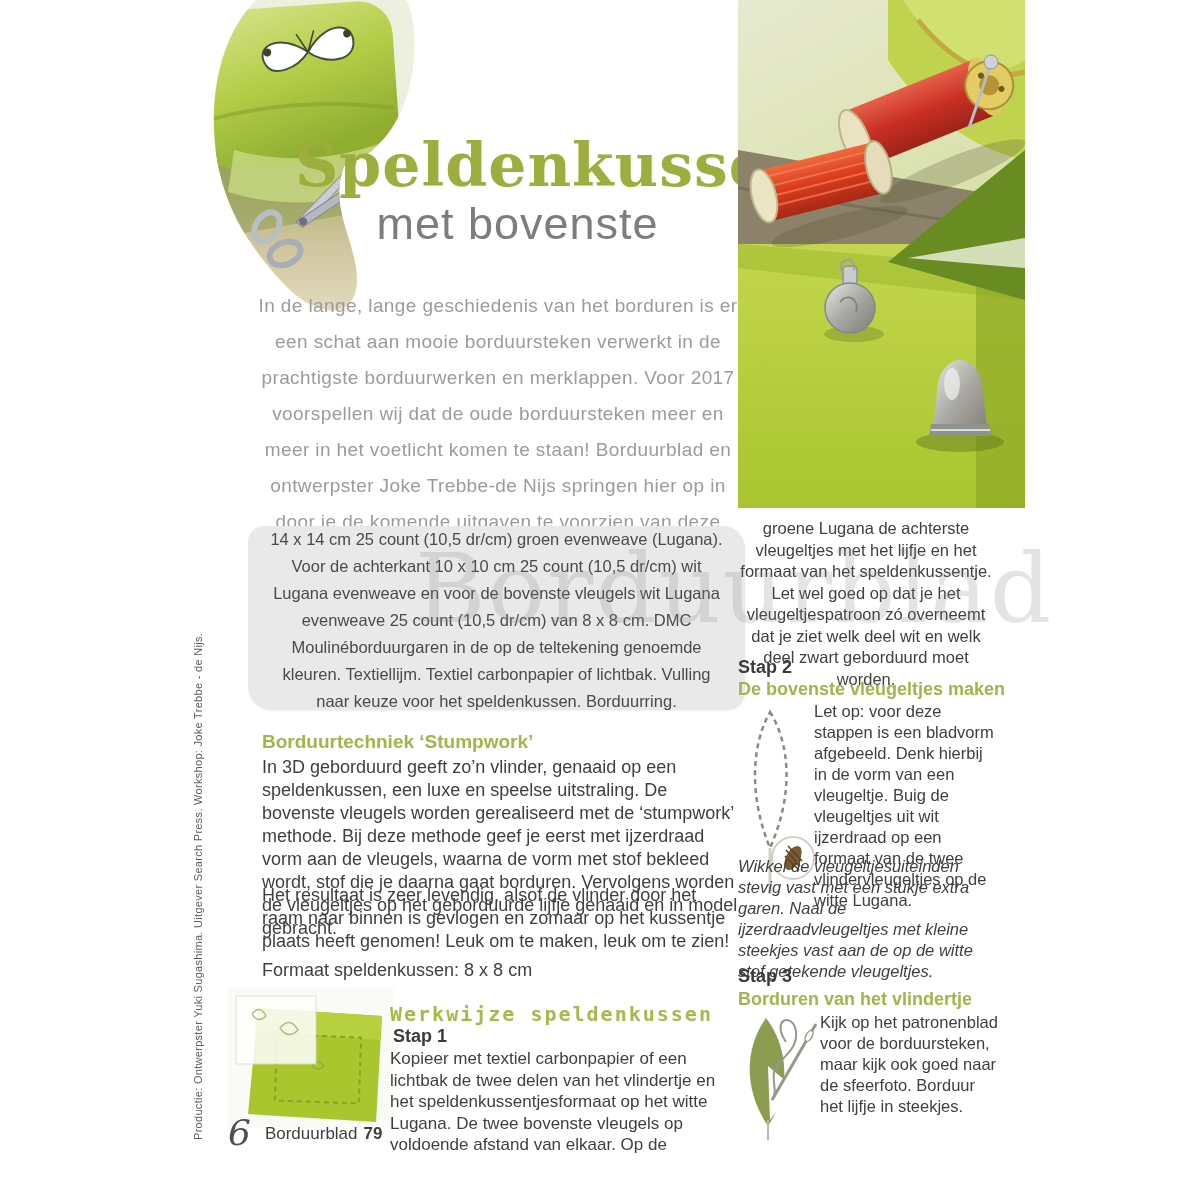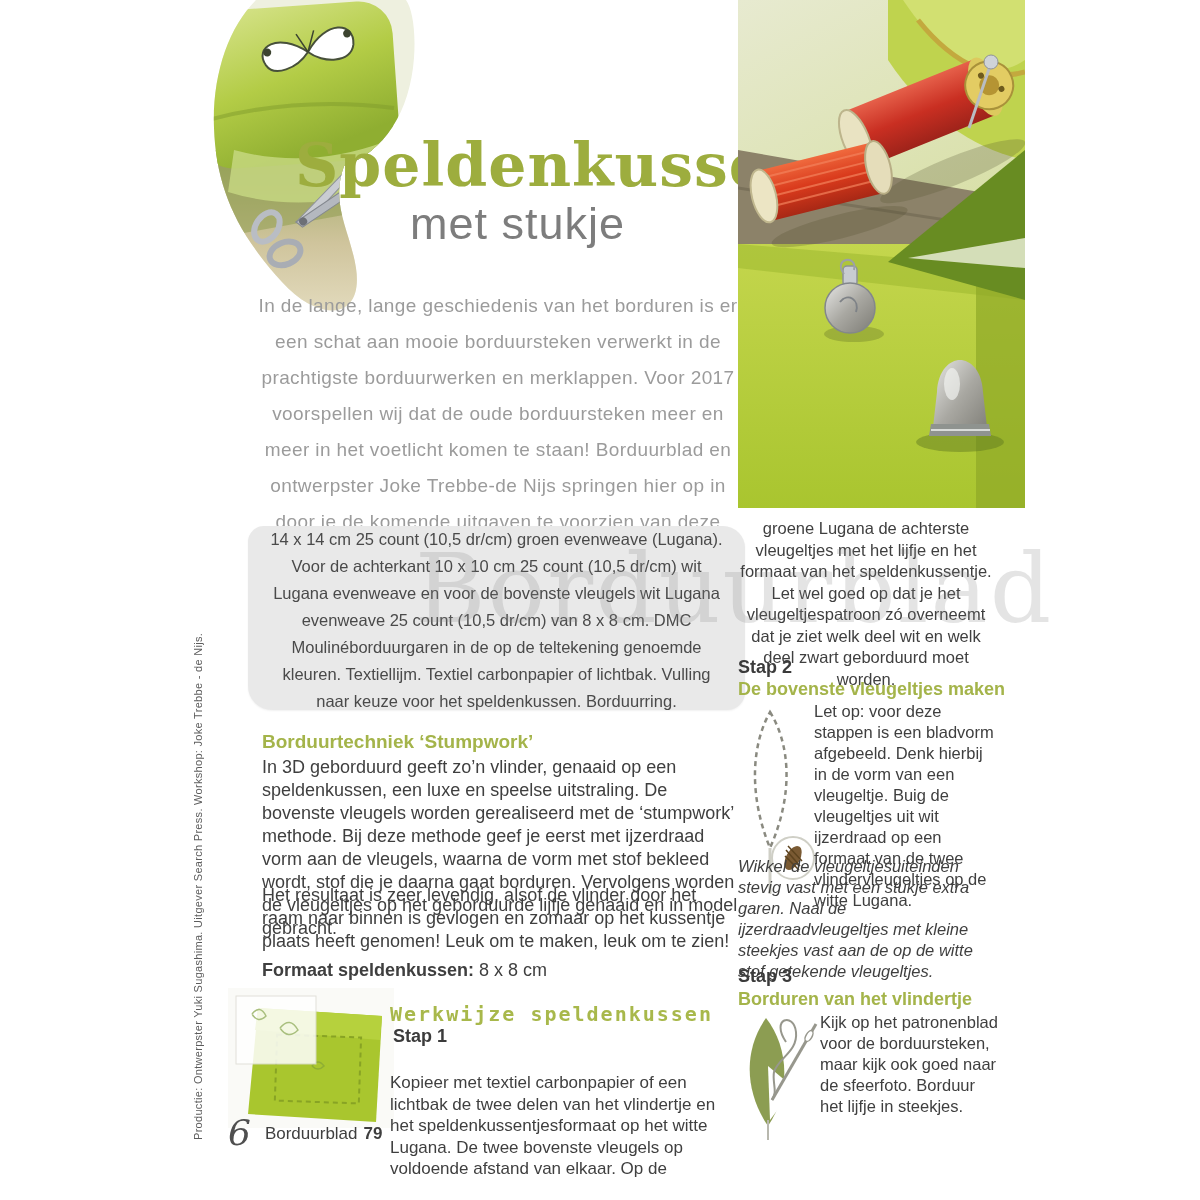--- a/index.html
+++ b/index.html
@@ -58,30 +58,30 @@
   }
 
   
   .leftcol{left:262px;width:476px;}
   .h-green{font-size:19px;font-weight:bold;color:#a4b44a;}
   .body-text{font-size:18px;line-height:23px;color:#3f3f3f;}
   .tech-head{top:731px;}
   .tech-p1{top:756px;}
   .tech-p2{top:884px;}
   .formaat{top:960px;font-size:18px;}
-  .formaat b{font-weight:bold;}
+  .formaat b{font-weight:normal;}
 
   .werkwijze-head{
     left:390px;top:1002px;
     font-family:"DejaVu Sans Mono","Liberation Mono",monospace;
     font-weight:bold;font-size:20px;color:#a8b84b;letter-spacing:2px;
   }
   .stap-label{font-size:18px;font-weight:bold;color:#3b3b3b;text-align:right;}
   .stap1-label{left:393px;top:1026px;}
-  .stap1-text{left:390px;top:1048px;width:352px;font-size:17px;line-height:21.5px;margin-top:24px;}
+  .stap1-text{left:390px;top:1048px;width:352px;font-size:17px;line-height:21.5px;}
 
   
   .rightcol{left:738px;width:256px;text-align:center;}
   .r-body{font-size:16.5px;line-height:21px;color:#3f3f3f;}
   .r-cont{top:518px;line-height:21.5px;}
   .stap2-label{left:738px;top:657px;}
   .stap2-head{left:738px;top:679px;font-size:18px;}
   .stap2-beside{left:814px;top:701px;width:182px;}
   .stap2-below{left:738px;top:856px;width:258px;font-style:italic;}
   .stap3-label{left:738px;top:966px;}
@@ -142,21 +142,21 @@
         <path d="M0,0 L88,6 L84,14 L2,8 Z" fill="#b4b8bf" stroke="#84888f" stroke-width="1"></path>
         <circle cx="6" cy="4" r="4" fill="#6d7076"></circle>
         <ellipse cx="-26" cy="-14" rx="16" ry="11" fill="none" stroke="#b9bdc4" stroke-width="6" transform="rotate(-18 -26 -14)"></ellipse>
         <ellipse cx="-28" cy="18" rx="16" ry="11" fill="none" stroke="#a9adb4" stroke-width="6" transform="rotate(16 -28 18)"></ellipse>
       </g>
     </g>
   </svg>
 </div>
 
 <div class="abs title">Speldenkussen</div>
-<div class="abs subtitle">met stukje</div>
+<div class="abs subtitle">met bovenste</div>
 
 <div class="abs" style="left:738px;top:0;">
   <svg width="287" height="508" viewBox="0 0 287 508">
     <defs>
       <linearGradient id="bgTop" x1="0" y1="0" x2="0.3" y2="1">
         <stop offset="0" stop-color="#e7ead0"></stop>
           <stop offset="1" stop-color="#cfd98e"></stop>
       </linearGradient>
       <linearGradient id="limeG" x1="0" y1="0" x2="0" y2="1">
         <stop offset="0" stop-color="#c4d64d"></stop>

